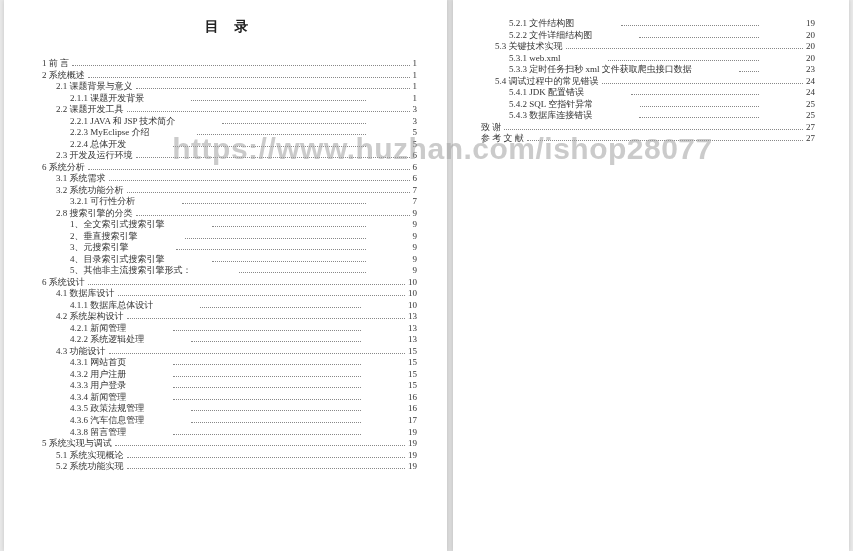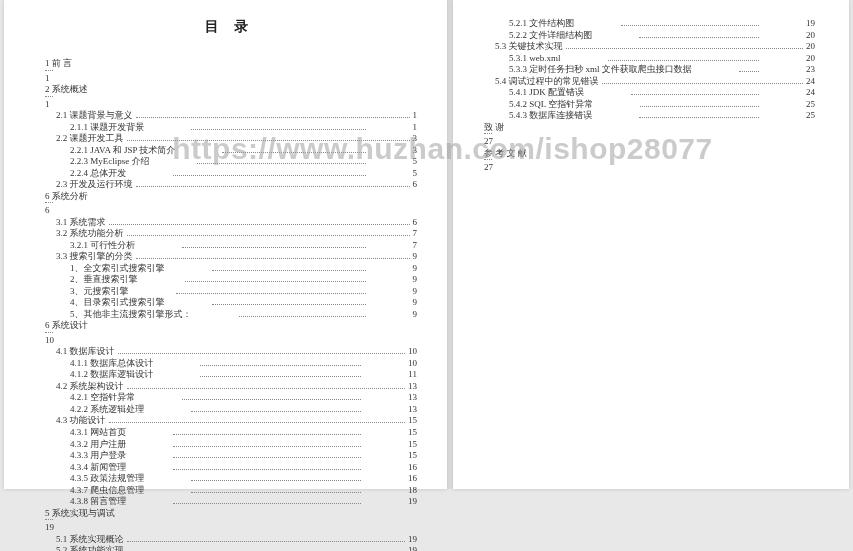--- a/index.html
+++ b/index.html
@@ -9,21 +9,21 @@
     font-family: "SimSun", "宋体", serif;
     font-size: 9px;
     color: #333;
     width: 853px;
     height: 551px;
     overflow: hidden;
     position: relative;
   }
   .spread {
     display: flex;
-    height: 489px;
+    height: 551px;
   }
   .page {
     background: #fff;
     box-shadow: 0 0 4px rgba(0,0,0,0.15);
     box-sizing: border-box;
     position: relative;
   }
   .page-left {
     width: 443px;
     margin-left: 4px;
@@ -45,21 +45,21 @@
     letter-spacing: 6px;
     margin-bottom: 22px;
     color: #222;
   }
   .toc-line {
     display: flex;
     align-items: baseline;
     line-height: 1.28;
     white-space: nowrap;
   }
-  .lvl1 { padding-left: 0; flex-direction: column; }
+  .lvl1 { padding-left: 0; }
   .lvl2 { padding-left: 14px; }
   .lvl3 { padding-left: 28px; gap: 44px; }
   .label { flex: 0 0 auto; }
   .dots {
     flex: 1 1 auto;
     border-bottom: 1px dotted #888;
     margin: 0 3px 2px 3px;
     min-width: 8px;
   }
   .pg { flex: 0 0 auto; }
@@ -144,21 +144,21 @@
           <span class="label">3.2 系统功能分析</span>
           <span class="dots"></span>
           <span class="pg">7</span>
         </div>
         <div class="toc-line lvl3">
           <span class="label">3.2.1 可行性分析</span>
           <span class="dots"></span>
           <span class="pg">7</span>
         </div>
         <div class="toc-line lvl2">
-          <span class="label">3.3 搜索引擎的分类</span>
+          <span class="label">2.8 搜索引擎的分类</span>
           <span class="dots"></span>
           <span class="pg">9</span>
         </div>
         <div class="toc-line lvl3">
           <span class="label">1、全文索引式搜索引擎</span>
           <span class="dots"></span>
           <span class="pg">9</span>
         </div>
         <div class="toc-line lvl3">
           <span class="label">2、垂直搜索引擎</span>
@@ -188,32 +188,27 @@
         <div class="toc-line lvl2">
           <span class="label">4.1 数据库设计</span>
           <span class="dots"></span>
           <span class="pg">10</span>
         </div>
         <div class="toc-line lvl3">
           <span class="label">4.1.1 数据库总体设计</span>
           <span class="dots"></span>
           <span class="pg">10</span>
         </div>
-        <div class="toc-line lvl3">
-          <span class="label">4.1.2 数据库逻辑设计</span>
-          <span class="dots"></span>
-          <span class="pg">11</span>
-        </div>
         <div class="toc-line lvl2">
           <span class="label">4.2 系统架构设计</span>
           <span class="dots"></span>
           <span class="pg">13</span>
         </div>
         <div class="toc-line lvl3">
-          <span class="label">4.2.1 空指针异常</span>
+          <span class="label">4.2.1 新闻管理</span>
           <span class="dots"></span>
           <span class="pg">13</span>
         </div>
         <div class="toc-line lvl3">
           <span class="label">4.2.2 系统逻辑处理</span>
           <span class="dots"></span>
           <span class="pg">13</span>
         </div>
         <div class="toc-line lvl2">
           <span class="label">4.3 功能设计</span>
@@ -239,23 +234,23 @@
           <span class="label">4.3.4 新闻管理</span>
           <span class="dots"></span>
           <span class="pg">16</span>
         </div>
         <div class="toc-line lvl3">
           <span class="label">4.3.5 政策法规管理</span>
           <span class="dots"></span>
           <span class="pg">16</span>
         </div>
         <div class="toc-line lvl3">
-          <span class="label">4.3.7 爬虫信息管理</span>
-          <span class="dots"></span>
-          <span class="pg">18</span>
+          <span class="label">4.3.6 汽车信息管理</span>
+          <span class="dots"></span>
+          <span class="pg">17</span>
         </div>
         <div class="toc-line lvl3">
           <span class="label">4.3.8 留言管理</span>
           <span class="dots"></span>
           <span class="pg">19</span>
         </div>
         <div class="toc-line lvl1">
           <span class="label">5 系统实现与调试</span>
           <span class="dots"></span>
           <span class="pg">19</span>

